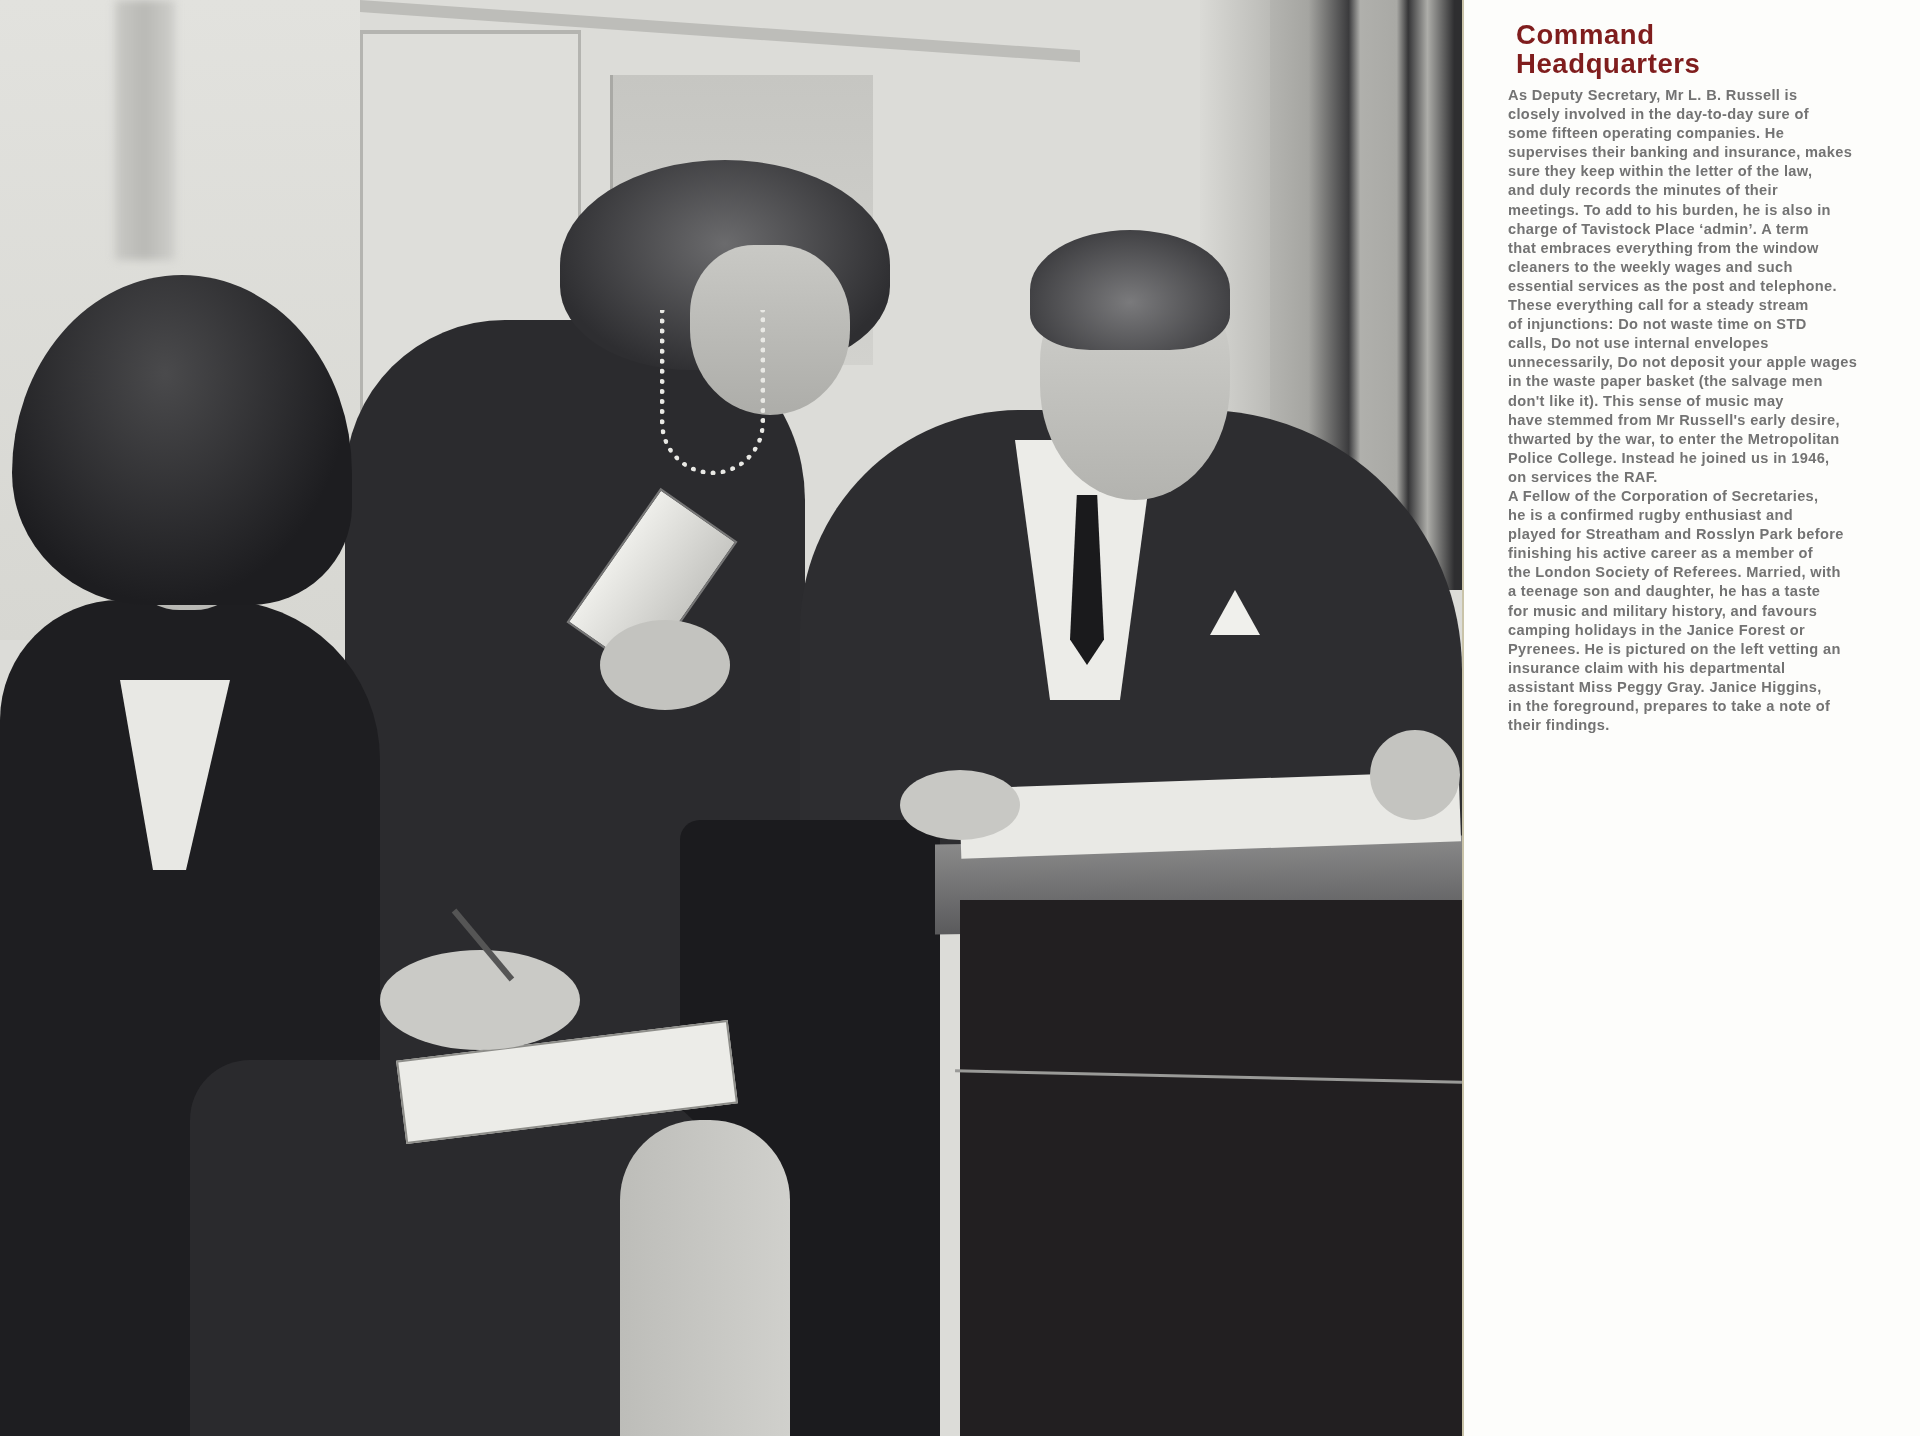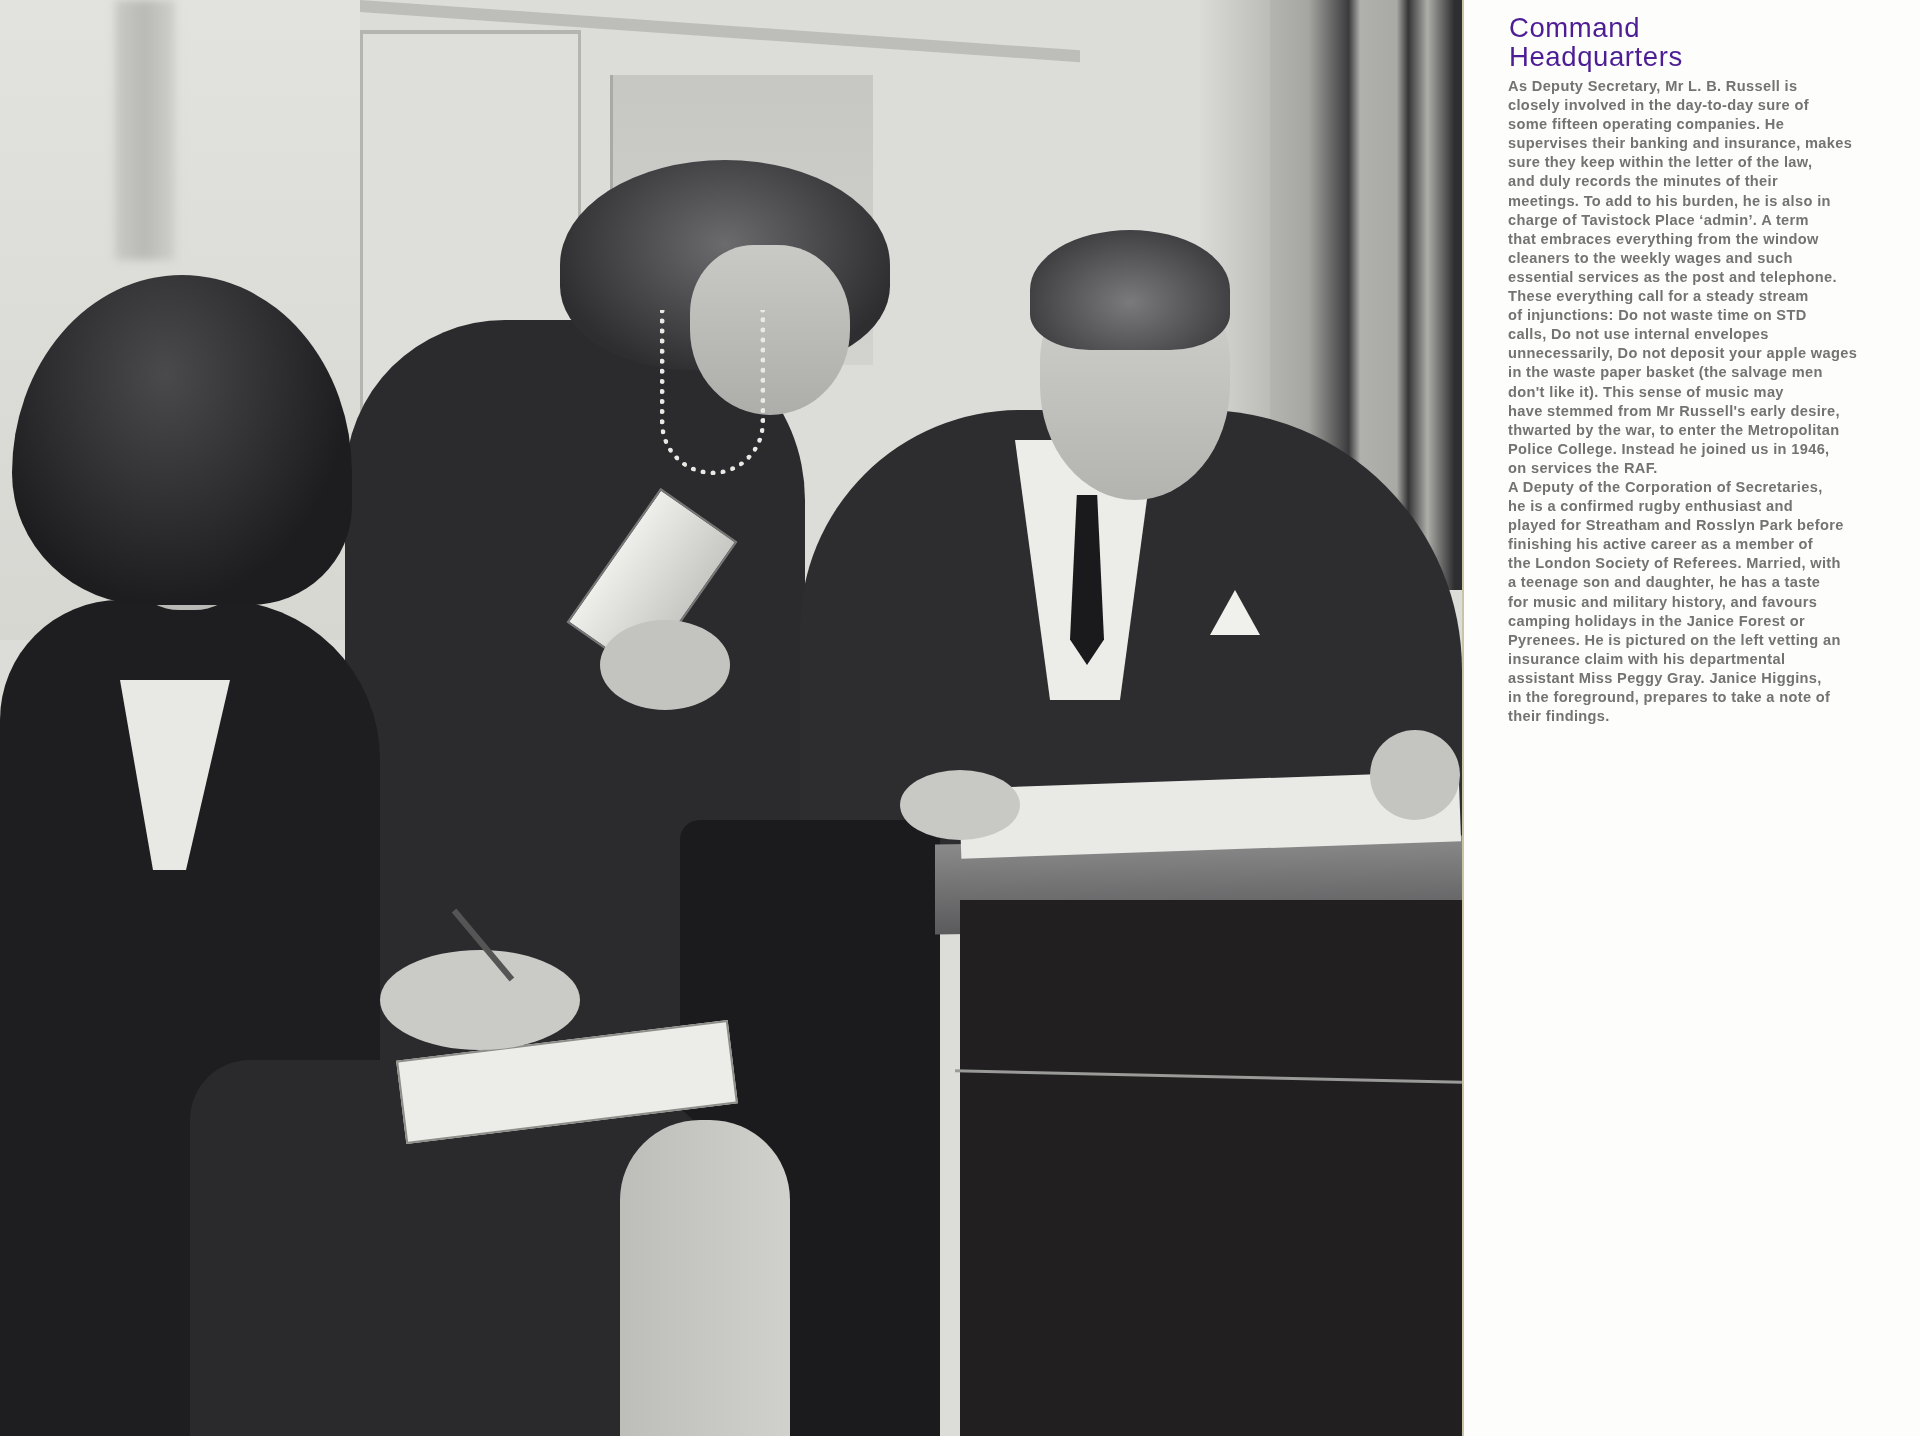--- a/index.html
+++ b/index.html
@@ -49,21 +49,21 @@
   .hand-3b { left: 1370px; top: 730px; width: 90px; height: 90px; border-radius: 50%; background: #c4c4c0; }
   .desk-top { left: 935px; top: 840px; width: 527px; height: 90px; background: linear-gradient(180deg,#8a8a8a,#5a5a5c); transform: skewY(-1deg); }
   .desk { left: 960px; top: 900px; width: 502px; height: 536px; background: #221f21; }
   .desk-line { left: 955px; top: 1075px; width: 507px; height: 3px; background: #9a9a98; transform: rotate(1.3deg); }
 
   
   .article {
     position: absolute; left: 1508px; top: 12px; width: 410px;
   }
   .headline {
-    margin: 1px; color: #4c1d95; font-weight: 400; font-size: 27.5px;
+    margin: 8px; color: #7f1d1d; font-weight: 700; font-size: 27.5px;
     line-height: 29px; letter-spacing: 0.6px;
   }
   .body-text { margin-top: 6px; }
   .line {
     display: block; white-space: nowrap; color: #737373;
     font-weight: 700; font-size: 14.6px; line-height: 19.1px; letter-spacing: 0.35px;
   }
 </style>
 </head>
 <body>
@@ -129,21 +129,21 @@
       <span class="line">These everything call for a steady stream</span>
       <span class="line">of injunctions: Do not waste time on STD</span>
       <span class="line">calls, Do not use internal envelopes</span>
       <span class="line">unnecessarily, Do not deposit your apple wages</span>
       <span class="line">in the waste paper basket (the salvage men</span>
       <span class="line">don't like it). This sense of music may</span>
       <span class="line">have stemmed from Mr Russell's early desire,</span>
       <span class="line">thwarted by the war, to enter the Metropolitan</span>
       <span class="line">Police College. Instead he joined us in 1946,</span>
       <span class="line">on services the RAF.</span>
-      <span class="line">A Deputy of the Corporation of Secretaries,</span>
+      <span class="line">A Fellow of the Corporation of Secretaries,</span>
       <span class="line">he is a confirmed rugby enthusiast and</span>
       <span class="line">played for Streatham and Rosslyn Park before</span>
       <span class="line">finishing his active career as a member of</span>
       <span class="line">the London Society of Referees. Married, with</span>
       <span class="line">a teenage son and daughter, he has a taste</span>
       <span class="line">for music and military history, and favours</span>
       <span class="line">camping holidays in the Janice Forest or</span>
       <span class="line">Pyrenees. He is pictured on the left vetting an</span>
       <span class="line">insurance claim with his departmental</span>
       <span class="line">assistant Miss Peggy Gray. Janice Higgins,</span>

